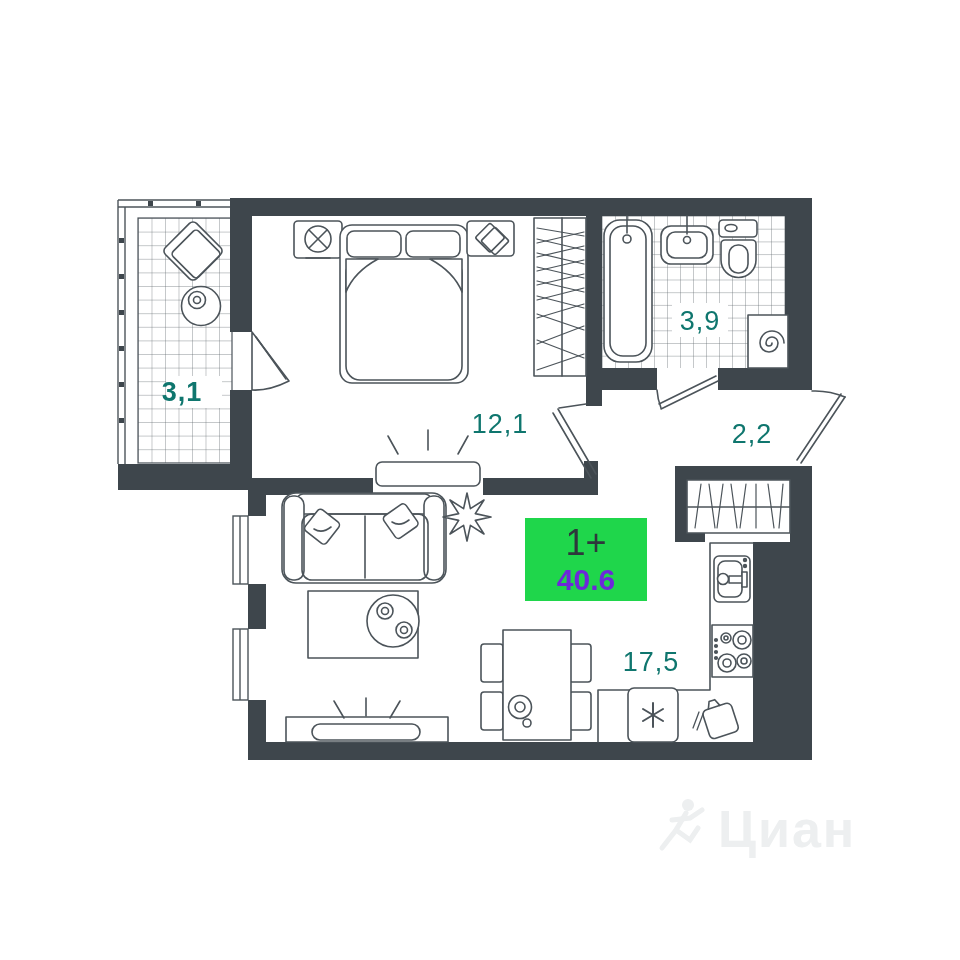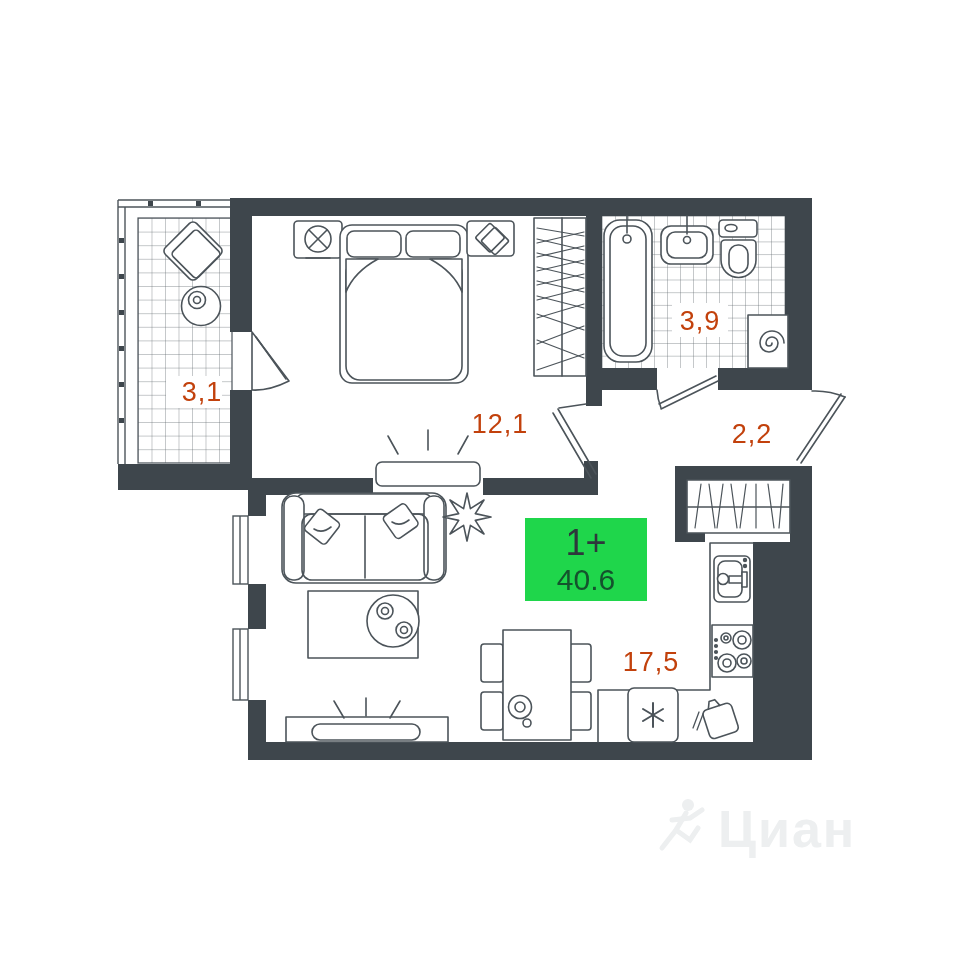--- a/index.html
+++ b/index.html
@@ -1,21 +1,21 @@
 <!DOCTYPE html>
 <html><head>
 <meta charset="utf-8">
 <style>
   html,body{margin:0;padding:0;background:#ffffff;width:960px;height:960px;overflow:hidden;}
   #stage{position:relative;width:960px;height:960px;background:#ffffff;font-family:"Liberation Sans",sans-serif;}
   #plan-svg{position:absolute;left:0;top:0;}
-  .room-label{position:absolute;transform:translate(-50%,-50%);font-size:27px;letter-spacing:1px;color:#c2410c;white-space:nowrap;}
+  .room-label{position:absolute;transform:translate(-50%,-50%);font-size:27px;letter-spacing:1px;color:#0f766e;white-space:nowrap;}
   #area-badge{position:absolute;left:525px;top:518px;width:122px;height:83px;background:#1fd64b;display:flex;flex-direction:column;align-items:center;justify-content:center;line-height:1.05;}
   #badge-rooms{font-size:36px;color:#2e373c;}
-  #badge-area{font-size:30px;color:#14532d;margin-top:2px;}
+  #badge-area{font-size:30px;color:#6d28d9;margin-top:2px;font-weight:bold;}
   #brand-watermark{position:absolute;left:652px;top:796px;display:flex;align-items:center;gap:8px;color:#edeff0;}
   #brand-text{font-size:52px;font-weight:bold;letter-spacing:2px;}
 </style>
 </head>
 <body>
 
 <div id="stage">
 
 <svg id="plan-svg" width="960" height="960" viewBox="0 0 960 960">
   <defs>
@@ -293,21 +293,21 @@
         <path d="M712,706 l3,-7 6,0 3,7" fill="none"></path>
       </g>
       <g stroke-width="1.3">
         <line x1="699" y1="712" x2="693" y2="728"></line>
         <line x1="703" y1="714" x2="697" y2="730"></line>
       </g>
     </g>
   </g>
 </svg>
 
-  <div class="room-label" style="left:202px;top:392px;">3,1</div>
+  <div class="room-label" style="left:182px;top:392px;font-weight:bold;">3,1</div>
   <div class="room-label" style="left:500px;top:424px;">12,1</div>
   <div class="room-label" style="left:700px;top:321px;">3,9</div>
   <div class="room-label" style="left:752px;top:434px;">2,2</div>
   <div class="room-label" style="left:651px;top:662px;">17,5</div>
 
   <div id="area-badge">
     <div id="badge-rooms">1+</div>
     <div id="badge-area">40.6</div>
   </div>
 

